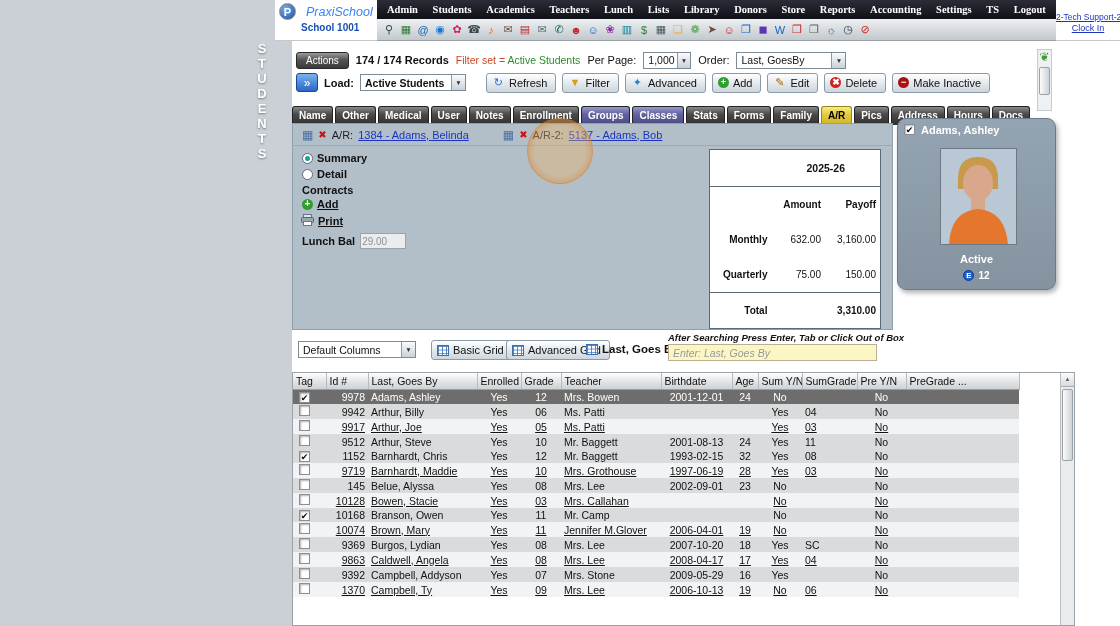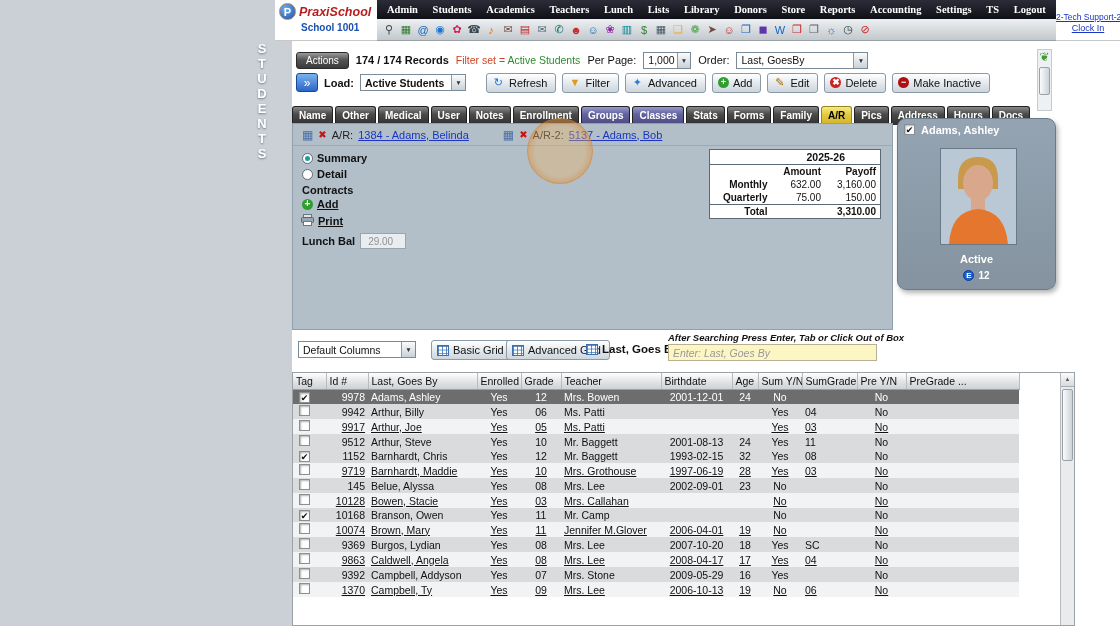--- a/index.html
+++ b/index.html
@@ -5,21 +5,21 @@
 *{margin:0;padding:0;box-sizing:border-box;}
 body{font-family:"Liberation Sans",sans-serif;background:#9aa2a8;}
 .stage{position:relative;width:1120px;height:626px;background:#fff;overflow:hidden;font-size:11px;color:#111;}
 [data-interactable="true"]{cursor:pointer;}
 .left-col{position:absolute;left:0;top:0;width:292px;height:626px;background:#cad0d5;}
 .vlabel{position:absolute;left:253px;top:41px;width:18px;text-align:center;}
 .v-letter{color:#fff;font-weight:bold;font-size:13px;line-height:15px;text-shadow:0 1px 2px rgba(90,100,110,.8);}
 .logo-box{position:absolute;left:275px;top:0;width:102px;height:41px;background:#fff;border-bottom:1px solid #c8c8c8;padding:3px 0 0 4px;z-index:2;}
 .logo-row{display:flex;align-items:center;gap:3px;}
 .logo-ball{width:17px;height:17px;border-radius:50%;background:radial-gradient(circle at 35% 30%,#6ab0f0,#1a50b0);color:#fff;font-weight:bold;font-size:11px;display:inline-flex;align-items:center;justify-content:center;border:1px solid #e07820;}
-.logo-text{color:#b91c1c;font-weight:bold;font-style:italic;font-size:12.5px;}
+.logo-text{color:#3b82f6;font-weight:normal;font-style:italic;font-size:12.5px;margin-left:7px;}
 .logo-school{color:#1a50b0;font-weight:bold;font-size:10px;margin:2px 0 0 22px;}
 .menu-bar{position:absolute;left:377px;top:0;width:679px;height:19px;background:linear-gradient(#2c2c38,#101018);display:flex;align-items:center;justify-content:space-between;padding:0 10px;font-family:Liberation Serif, serif;}
 .menu-item{color:#fff;font-size:10.5px;font-weight:bold;white-space:nowrap;}
 .icon-row{position:absolute;left:377px;top:19px;width:679px;height:22px;background:linear-gradient(#eef0f2,#c2c8cd);border-bottom:1px solid #9aa2a8;display:flex;align-items:center;padding:0 4px;gap:1px;}
 .tb-icon{width:16px;height:16px;font-size:11px;display:inline-flex;align-items:center;justify-content:center;}
 .support-box{position:absolute;left:1056px;top:0;width:64px;height:41px;background:#fff;border-bottom:1px solid #c8c8c8;text-align:center;padding-top:12px;z-index:2;}
 .support-link{font-size:8.5px;color:#1a35c0;text-decoration:underline;white-space:nowrap;}
 .clockin-link{font-size:9px;color:#1a35c0;text-decoration:underline;margin-top:1px;}
 .actions-row{position:absolute;left:292px;top:49px;width:770px;height:22px;display:flex;align-items:center;gap:7px;padding-left:4px;}
 .actions-btn{background:linear-gradient(#9a9a9a,#555 45%,#3a3a3a);color:#fff;border:1px solid #2a2a2a;border-radius:3px;font-size:10px;padding:2px 9px;font-family:inherit;}
@@ -52,23 +52,23 @@
 .radio{width:11px;height:11px;border-radius:50%;background:#fff;border:1px solid #667;display:inline-block;position:relative;flex:none;}
 .radio.checked::after{content:"";position:absolute;left:2px;top:2px;width:5px;height:5px;border-radius:50%;background:#18a0a0;}
 .radio-lbl{font-weight:bold;font-size:11px;}
 .contracts{position:absolute;left:9px;top:60px;font-weight:bold;font-size:11px;}
 .add-row{position:absolute;left:9px;top:74px;display:flex;align-items:center;gap:4px;}
 .plus-circle{width:11px;height:11px;border-radius:50%;background:#2f9e2f;color:#fff;font-size:10px;line-height:10px;text-align:center;display:inline-block;font-weight:bold;flex:none;}
 .link-u{text-decoration:underline;font-size:11px;font-weight:bold;color:#111;}
 .print-row{position:absolute;left:8px;top:90px;display:flex;align-items:center;gap:4px;}
 .lunch-row{position:absolute;left:9px;top:109px;display:flex;align-items:center;gap:5px;}
 .lunch-lbl{font-weight:bold;font-size:11px;}
-.lunch-input{width:46px;height:16px;border:1px solid #98a4ae;background:#e9edf0;color:#909090;font-size:10px;text-align:right;padding-right:12px;font-family:inherit;}
+.lunch-input{width:46px;height:16px;border:1px solid #98a4ae;background:#e9edf0;color:#909090;font-size:10px;text-align:right;padding-right:18px;font-family:inherit;}
 .fin-table{position:absolute;left:416px;top:25px;width:172px;border-collapse:collapse;background:#fff;border:1px solid #5a6a76;font-size:10px;}
-.fin-table td{padding:1px 4px;height:12px;}
+.fin-table td{padding:12px 4px;height:12px;}
 .fin-table .r{text-align:right;}
 .fin-table .c{text-align:center;}
 .fin-table tr.yr td{border-bottom:1px solid #5a6a76;font-size:10.5px;}
 .fin-table tr.total td{border-top:1px solid #5a6a76;}
 .click-indicator{position:absolute;left:527px;top:118px;width:66px;height:66px;border-radius:50%;background:radial-gradient(circle,rgba(240,180,100,.38) 55%,rgba(225,140,50,.55) 75%,rgba(225,140,50,.25) 100%);border:1px solid rgba(200,120,40,.35);z-index:6;pointer-events:none;}
 .student-card{position:absolute;left:897px;top:118px;width:159px;height:172px;background:linear-gradient(#95a4b2,#84939f);border:1px solid #6a7a88;border-radius:9px;box-shadow:2px 3px 5px rgba(0,0,0,.3);z-index:4;}
 .cb{display:inline-block;width:11px;height:11px;background:#fff;border:1px solid #8a8f94;box-shadow:inset 1px 1px 2px rgba(0,0,0,.3);font-size:9px;line-height:10px;text-align:center;color:#111;}
 .card-cb{position:absolute;left:6px;top:5px;}
 .card-name{position:absolute;left:23px;top:5px;color:#fff;font-weight:bold;font-size:11px;}
 .photo{position:absolute;left:42px;top:29px;width:77px;height:97px;border:1px solid #6a7a85;background:#b6c6d2;overflow:hidden;}
@@ -182,21 +182,21 @@
   <div class="actions-row" data-interactable="false">
     <button class="actions-btn" data-interactable="true">Actions</button>
     <span class="records" data-interactable="false">174 / 174 Records</span>
     <span class="filter-note" data-interactable="false"><span class="fp" data-interactable="false">Filter set =</span> <span class="fv" data-interactable="false">Active Students</span></span>
     <span class="lbl" data-interactable="false">Per Page:</span>
     <span class="sel" style="width:48px" data-interactable="true">
         <span data-interactable="false">1,000</span>
         <span class="arr" data-interactable="false">▼</span>
       </span>
     <span class="lbl" data-interactable="false">Order:</span>
-    <span class="sel" style="width:132px" data-interactable="true">
+    <span class="sel" style="width:110px" data-interactable="true">
         <span data-interactable="false">Last, GoesBy</span>
         <span class="arr" data-interactable="false">▼</span>
       </span>
   </div>
 
   <div class="load-row" data-interactable="false">
     <button class="expand-btn" data-interactable="true">»</button>
     <span class="lbl bold" data-interactable="false">Load:</span>
     <span class="sel bold" style="width:106px" data-interactable="true">
         <span data-interactable="false">Active Students</span>

